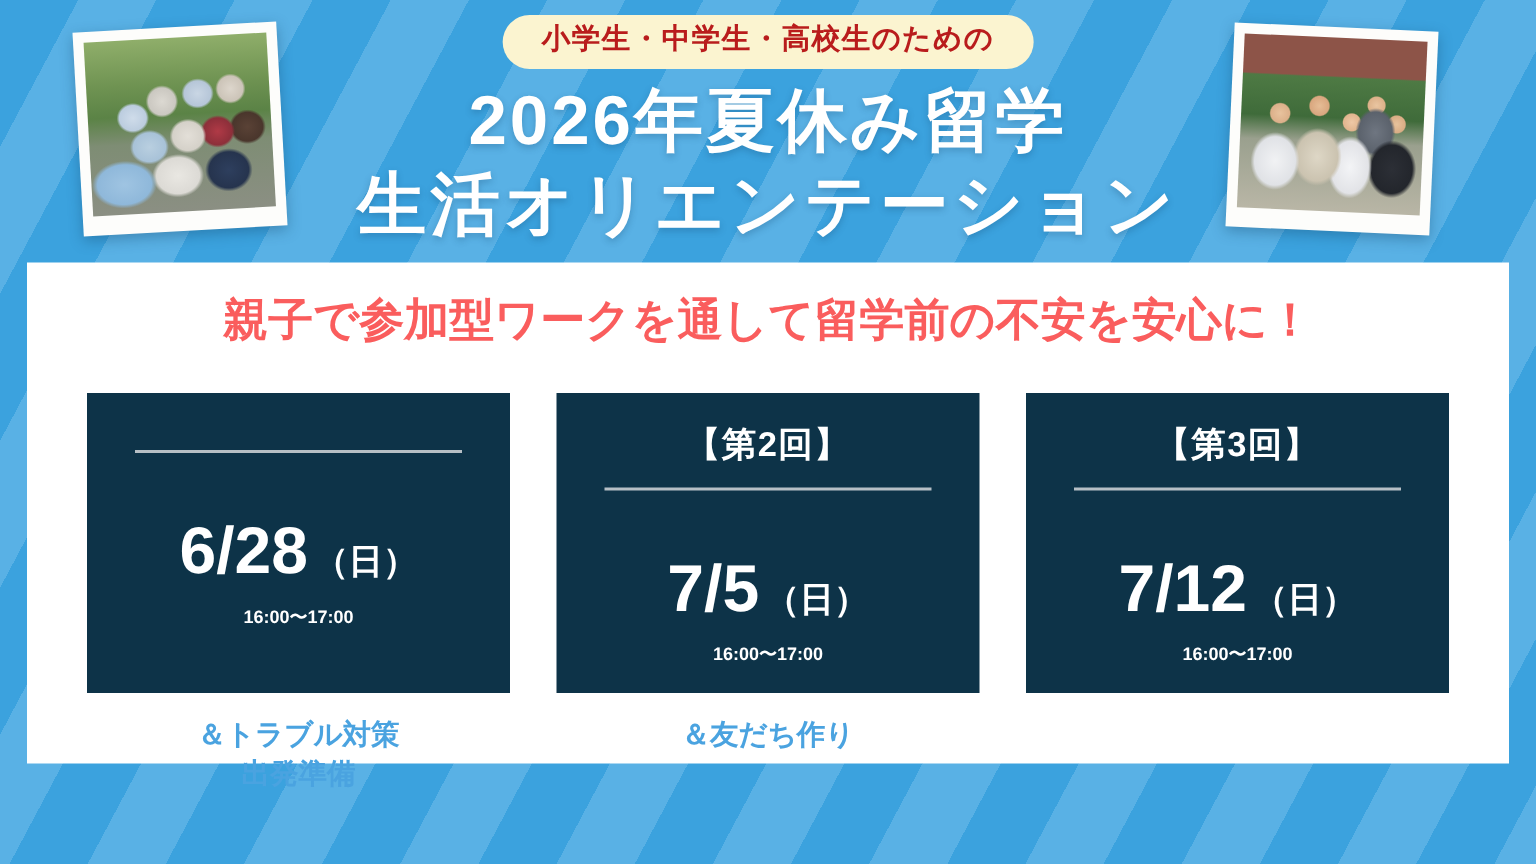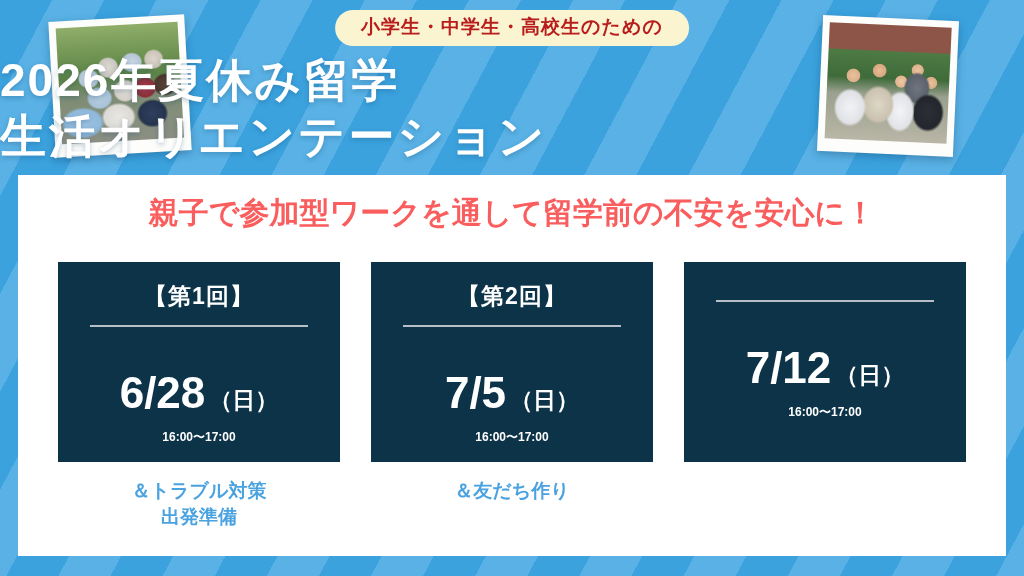--- a/index.html
+++ b/index.html
@@ -42,20 +42,21 @@
     font-size:19px;
     font-weight:bold;
     letter-spacing:1px;
     white-space:nowrap;
     line-height:1.25;
   }
 
   #maintitle {
     position:absolute;
     left:0; top:52px; width:1024px;
+    text-align:center;
     color:#ffffff;
     font-weight:bold;
     font-size:46px;
     line-height:1.22;
     letter-spacing:2px;
     text-shadow:0 2px 5px rgba(20,70,110,.30);
     white-space:nowrap;
   }
   #maintitle .ln2 { letter-spacing:3px; }
 
@@ -103,21 +104,21 @@
       radial-gradient(circle 8px at 74px 56px, #eec8a6 0%, #e1b58e 70%, transparent 80%),
       radial-gradient(circle 8px at 90px 44px, #e9c5a1 0%, #dcb189 70%, transparent 80%),
       radial-gradient(circle 8px at 104px 56px, #e7c29c 0%, #d9ad85 70%, transparent 80%),
       linear-gradient(#8d5448 0%, #8d5448 22%, #4e7a44 23%, #3f6b3a 46%, #9aa08e 60%, #b9b6a6 100%);
   }
 
   
   #panel {
     position:absolute;
     left:18px; top:175px;
-    width:988px; height:381px;
+    width:988px; height:334px;
     background:#ffffff;
   }
 
   #subtitle {
     position:absolute;
     left:0; top:18px; width:988px;
     text-align:center;
     color:#fa5d5d;
     font-size:30px;
     font-weight:bold;
@@ -215,21 +216,20 @@
   </div>
 
   <div id="panel">
 
     <div id="subtitle">親子で参加型ワークを通して留学前の不安を安心に！</div>
 
     <div id="sessions">
 
       <div class="session">
         <div class="card">
-          <div class="round">【第1回】</div>
           <div class="divider"></div>
           <div class="dateline">
             <span class="date">6/28</span>
             <span class="dow">（日）</span>
           </div>
           <div class="time">16:00〜17:00</div>
         </div>
         <div class="topic">
           <div>＆トラブル対策</div>
           <div>出発準備</div>
@@ -246,20 +246,21 @@
           </div>
           <div class="time">16:00〜17:00</div>
         </div>
         <div class="topic">
           <div>＆友だち作り</div>
         </div>
       </div>
 
       <div class="session">
         <div class="card">
+          <div class="round">【第3回】</div>
           <div class="divider"></div>
           <div class="dateline">
             <span class="date">7/12</span>
             <span class="dow">（日）</span>
           </div>
           <div class="time">16:00〜17:00</div>
         </div>
       </div>
 
     </div>

